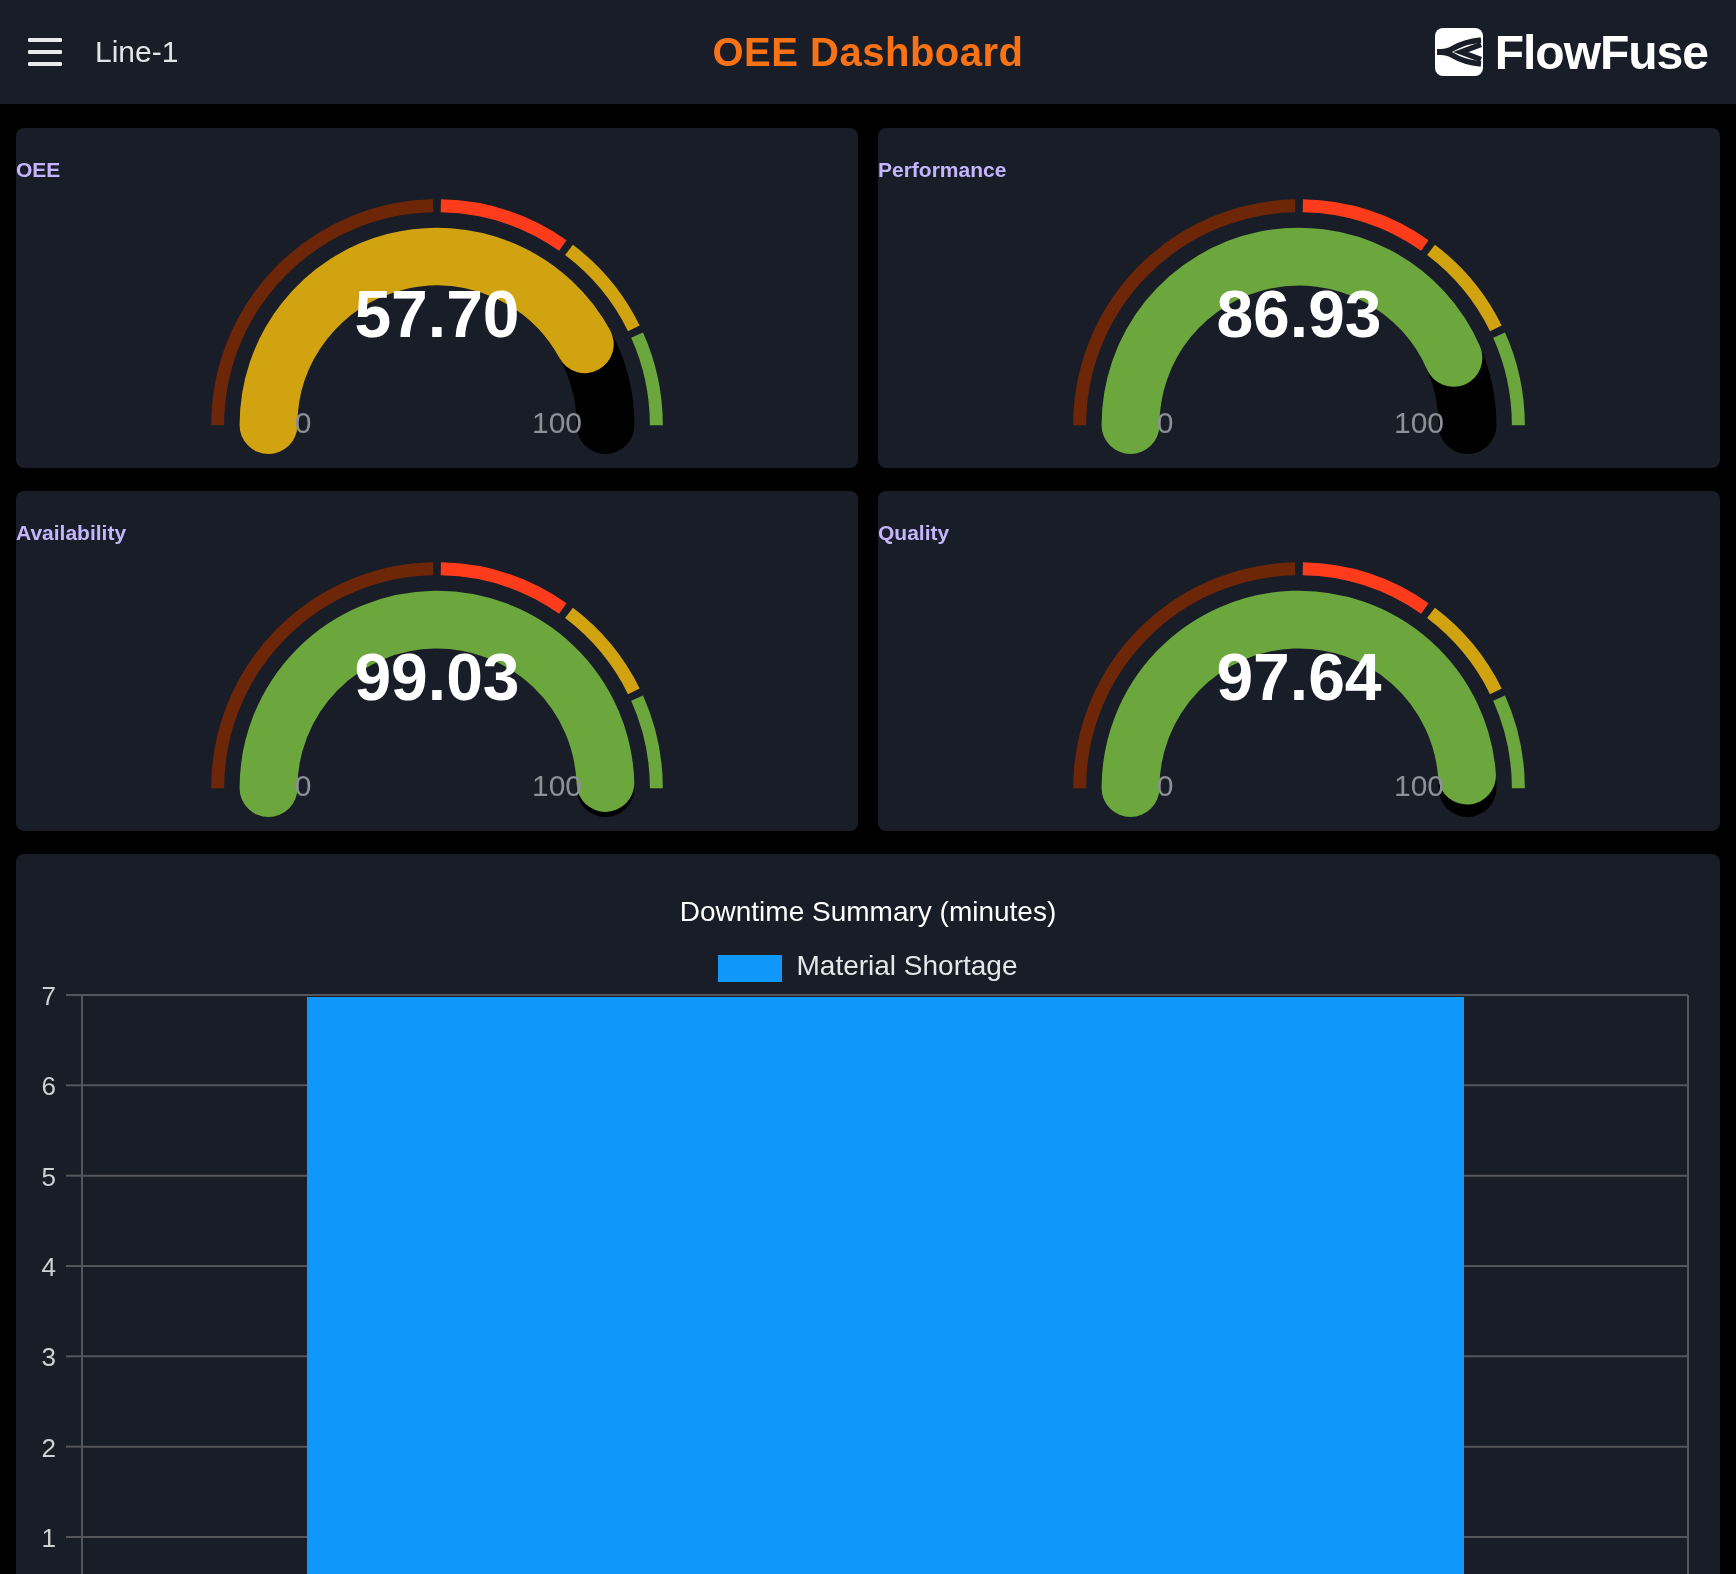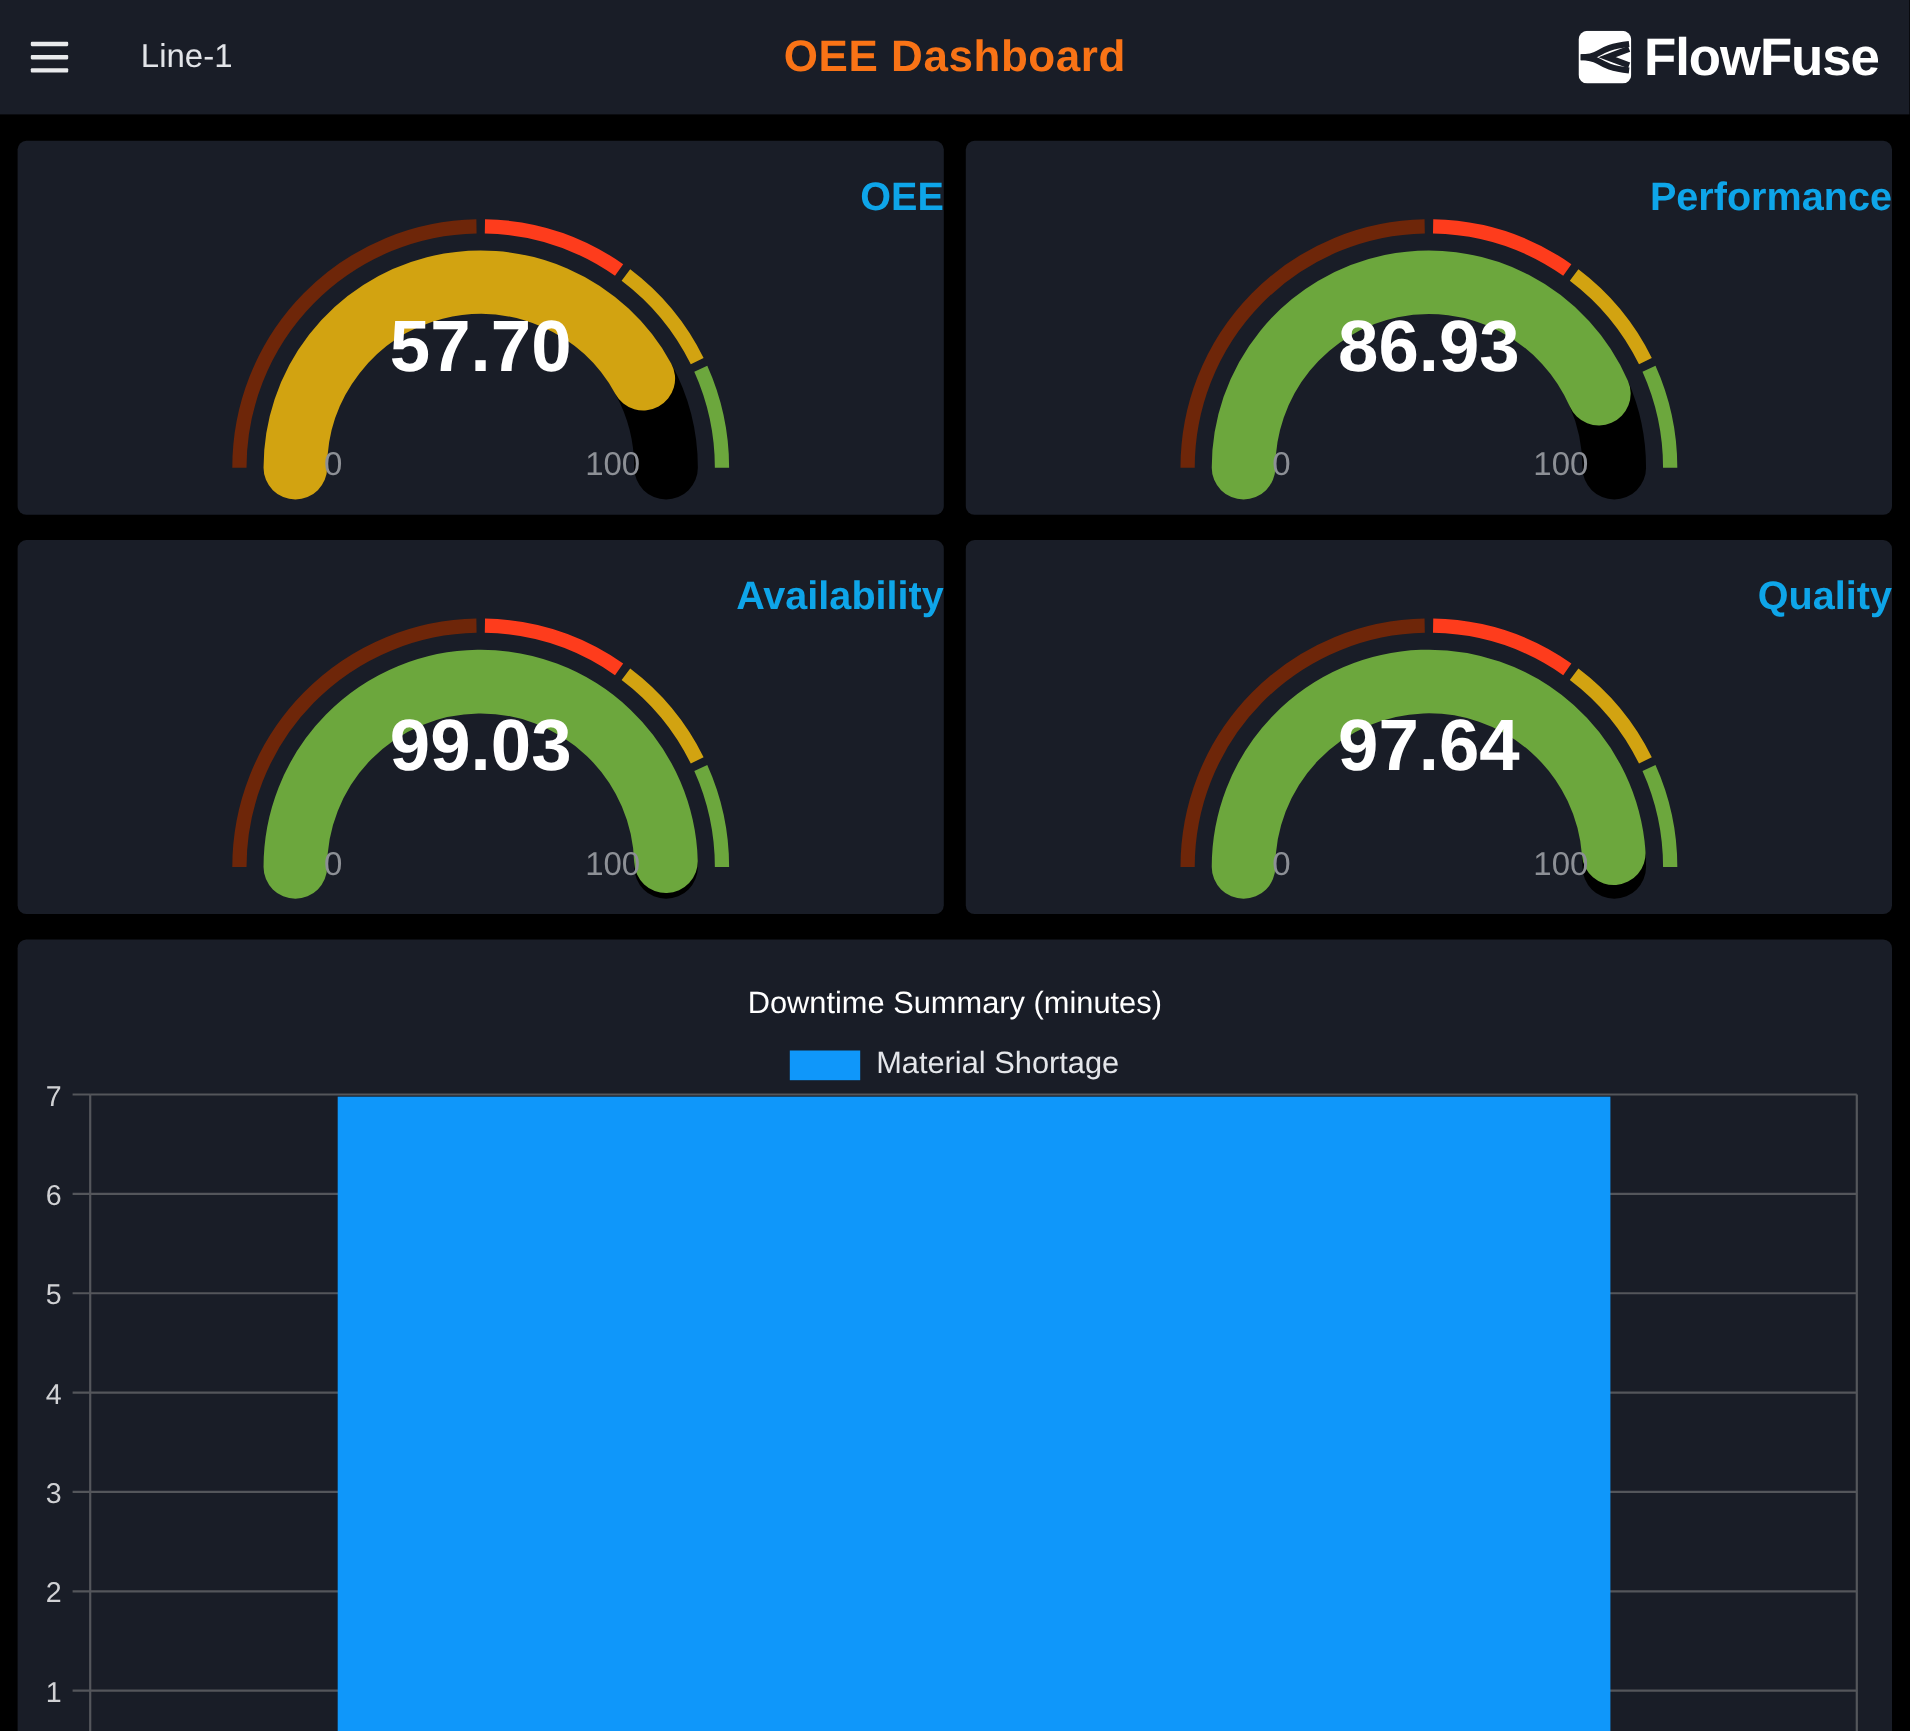--- a/index.html
+++ b/index.html
@@ -8,39 +8,39 @@
     font-family:"Liberation Sans","DejaVu Sans",sans-serif;color:#fff;
   }
   
   .app-header{
     height:104px;background:#191d27;display:flex;align-items:center;
     padding:0 28px;box-sizing:border-box;position:relative;
   }
   .menu-btn{width:44px;height:44px;border:none;background:transparent;cursor:pointer;
     display:flex;flex-direction:column;justify-content:center;gap:8px;padding:0;margin-left:0;}
   .menu-btn span{display:block;width:34px;height:4px;background:#e9eaec;border-radius:1px;}
-  .line-label{font-size:30px;color:#e2e4e8;margin-left:56px;}
+  .line-label{font-size:30px;color:#e2e4e8;margin-left:23px;}
   .page-title{
     position:absolute;left:50%;top:50%;transform:translate(-50%,-50%);
     font-size:40px;font-weight:bold;color:#f97316;letter-spacing:.5px;white-space:nowrap;
   }
   .brand{margin-left:auto;display:flex;align-items:center;gap:12px;}
   .brand-text{font-size:48px;font-weight:bold;letter-spacing:-1px;color:#fff;}
   
   .main-grid{
     display:grid;grid-template-columns:1fr 1fr;gap:23px 20px;
     padding:24px 16px 0;box-sizing:border-box;
   }
   .card{background:#191d27;border-radius:8px;position:relative;overflow:hidden;}
   .gauge-card{height:340px;}
   .chart-card{grid-column:1 / -1;height:746px;}
   
   .gauge-title{
-    position:absolute;top:30px;left:0;right:0;text-align:right;
-    font-size:36px;font-weight:bold;color:#0ea5e9;
+    position:absolute;top:30px;left:0;right:0;text-align:left;
+    font-size:21px;font-weight:bold;color:#c4b5fd;
   }
   .gauge-svg{position:absolute;inset:0;width:100%;height:100%;}
   .gauge-value{
     position:absolute;top:148px;left:0;right:0;text-align:center;
     font-size:66px;font-weight:bold;color:#fff;
   }
   .gauge-min,.gauge-max{
     position:absolute;top:278px;font-size:30px;color:#8d9096;transform:translateX(-50%);
   }
   .gauge-min{left:calc(50% - 134px);}

